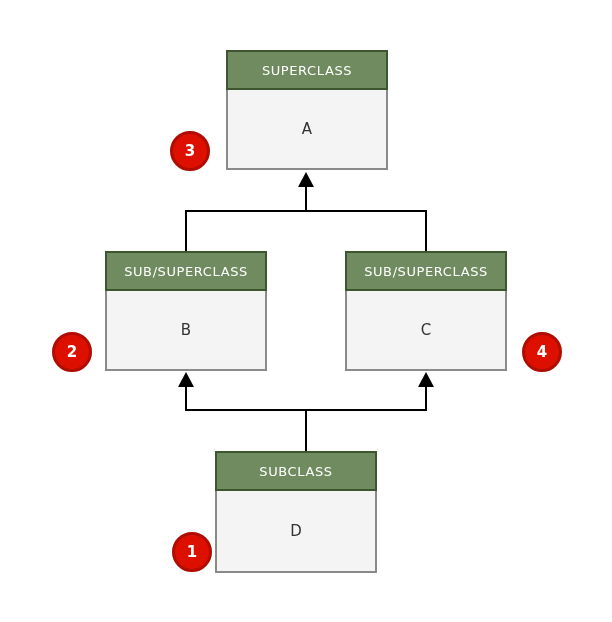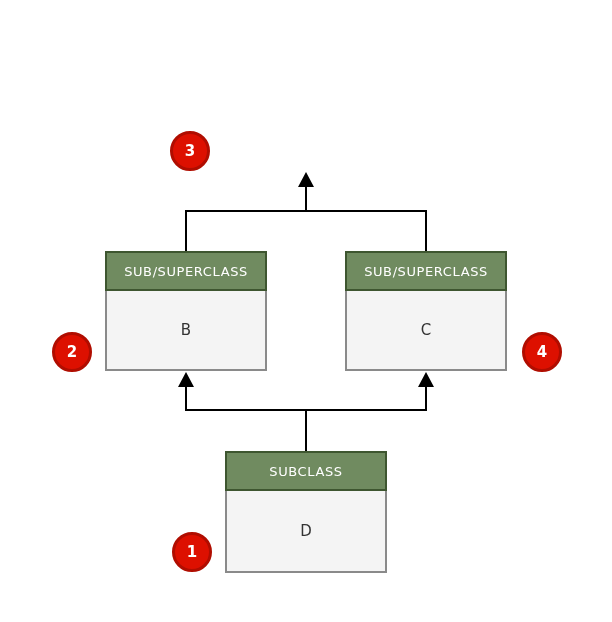--- a/index.html
+++ b/index.html
@@ -85,21 +85,21 @@
     align-items: center;
     justify-content: center;
     font-size: 15px;
     font-weight: 700;
     cursor: pointer;
   }
   
   .node-a { left: 226px; top: 50px; }
   .node-b { left: 105px; top: 251px; }
   .node-c { left: 345px; top: 251px; }
-  .node-d { left: 225px; top: 451px; }
+  .node-d { left: 215px; top: 451px; }
   
   .badge-1 { left: 172px; top: 532px; }
   .badge-2 { left: 52px;  top: 332px; }
   .badge-3 { left: 170px; top: 131px; }
   .badge-4 { left: 522px; top: 332px; }
 </style>
 </head>
 <body>
 
 <div class="stage">
@@ -109,20 +109,28 @@
     <polyline class="stroke" points="186,251 186,211 426,211 426,251"></polyline>
     <line class="stroke" x1="306" y1="211" x2="306" y2="186"></line>
     <polygon class="fill" points="306,172 298,187 314,187"></polygon>
 
     <polyline class="stroke" points="186,386 186,410 426,410 426,386"></polyline>
     <line class="stroke" x1="306" y1="410" x2="306" y2="452"></line>
     <polygon class="fill" points="186,372 178,387 194,387"></polygon>
     <polygon class="fill" points="426,372 418,387 434,387"></polygon>
   </svg>
 
+  <div class="node node-a">
+    <div class="node-header">
+      <span>SUPERCLASS</span>
+    </div>
+    <div class="node-body">
+      <span>A</span>
+    </div>
+  </div>
 
   <div class="node node-b">
     <div class="node-header">
       <span>SUB/SUPERCLASS</span>
     </div>
     <div class="node-body">
       <span>B</span>
     </div>
   </div>
 

